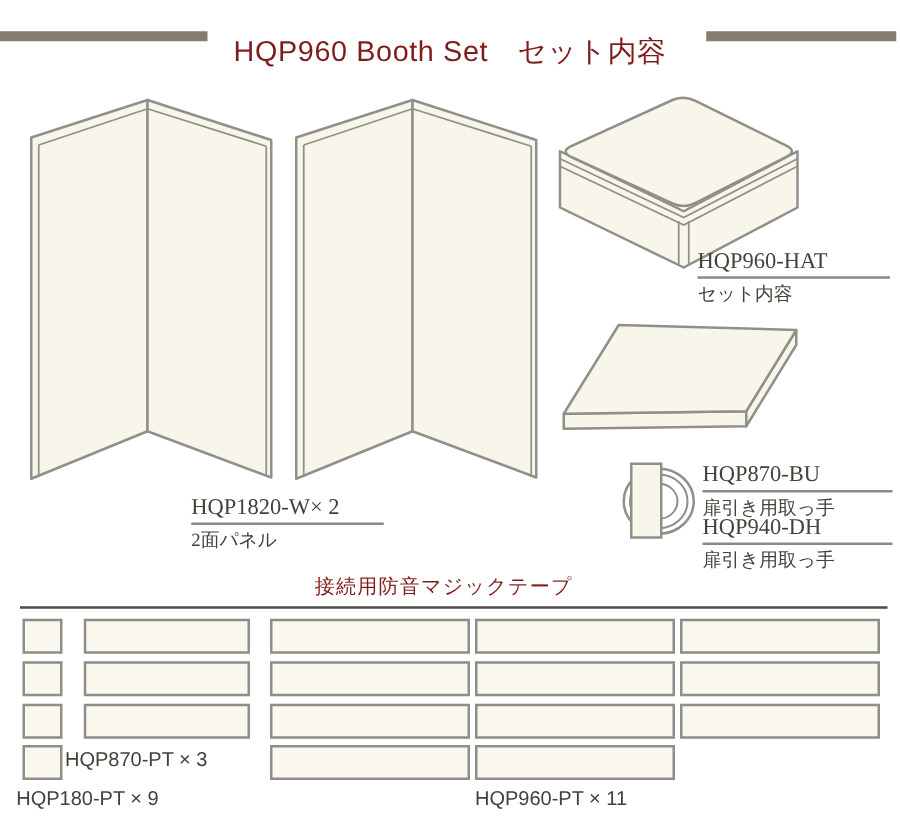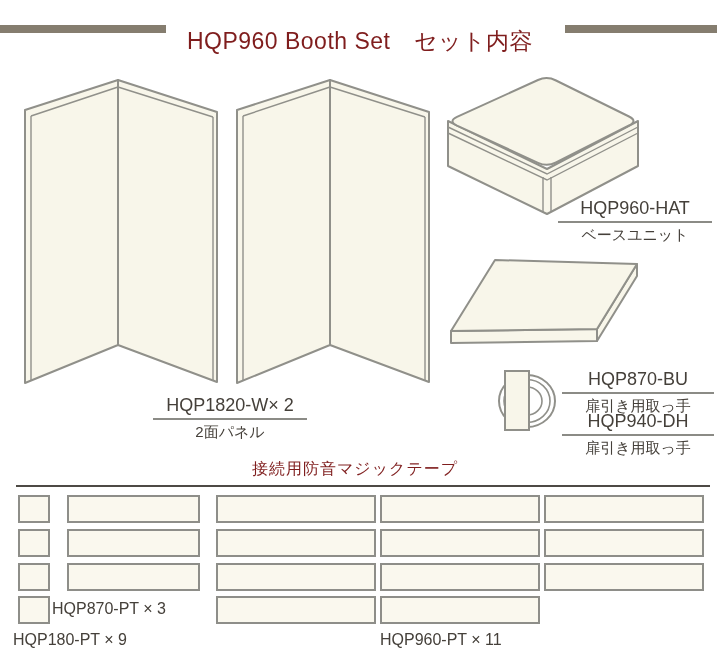--- a/index.html
+++ b/index.html
@@ -10,21 +10,21 @@
   .abs{position:absolute;}
   
   .title-bar{position:absolute;top:25px;height:8px;background:#857d6f;}
   .title-bar.left{left:0;width:166px;}
   .title-bar.right{left:565px;width:152px;}
   .page-title{
     position:absolute;left:0;top:14px;width:720px;text-align:center;
     font-size:23px;letter-spacing:0.5px;color:#7f1d1d;margin-top:12px;
   }
   
-  .item-label{position:absolute;text-align:center;}
+  .item-label{position:absolute;text-align:left;font-family:Liberation Serif, serif;}
   .item-label .code{
     font-size:18px;color:#45403a;padding-bottom:2px;
     border-bottom:2px solid #8b8b86;white-space:nowrap;
   }
   .item-label .jname{font-size:15px;color:#45403a;padding-top:3px;white-space:nowrap;}
   
   .tape-heading{
     position:absolute;left:0;top:459px;width:710px;text-align:center;
     font-size:16px;color:#7f1d1d;letter-spacing:1px;
   }
@@ -88,21 +88,21 @@
     </g>
   </svg>
 
   <div class="item-label" style="left:153px;top:395px;width:154px;">
     <div class="code">HQP1820-W× 2</div>
     <div class="jname">2面パネル</div>
   </div>
 
   <div class="item-label" style="left:558px;top:198px;width:154px;">
     <div class="code">HQP960-HAT</div>
-    <div class="jname">ベースユニット</div>
+    <div class="jname">セット内容</div>
   </div>
 
   <div class="item-label" style="left:562px;top:345px;width:152px;margin-top:24px;">
     <div class="code">HQP870-BU</div>
     <div class="jname">扉引き用取っ手</div>
   </div>
 
   <div class="item-label" style="left:562px;top:411px;width:152px;">
     <div class="code">HQP940-DH</div>
     <div class="jname">扉引き用取っ手</div>

